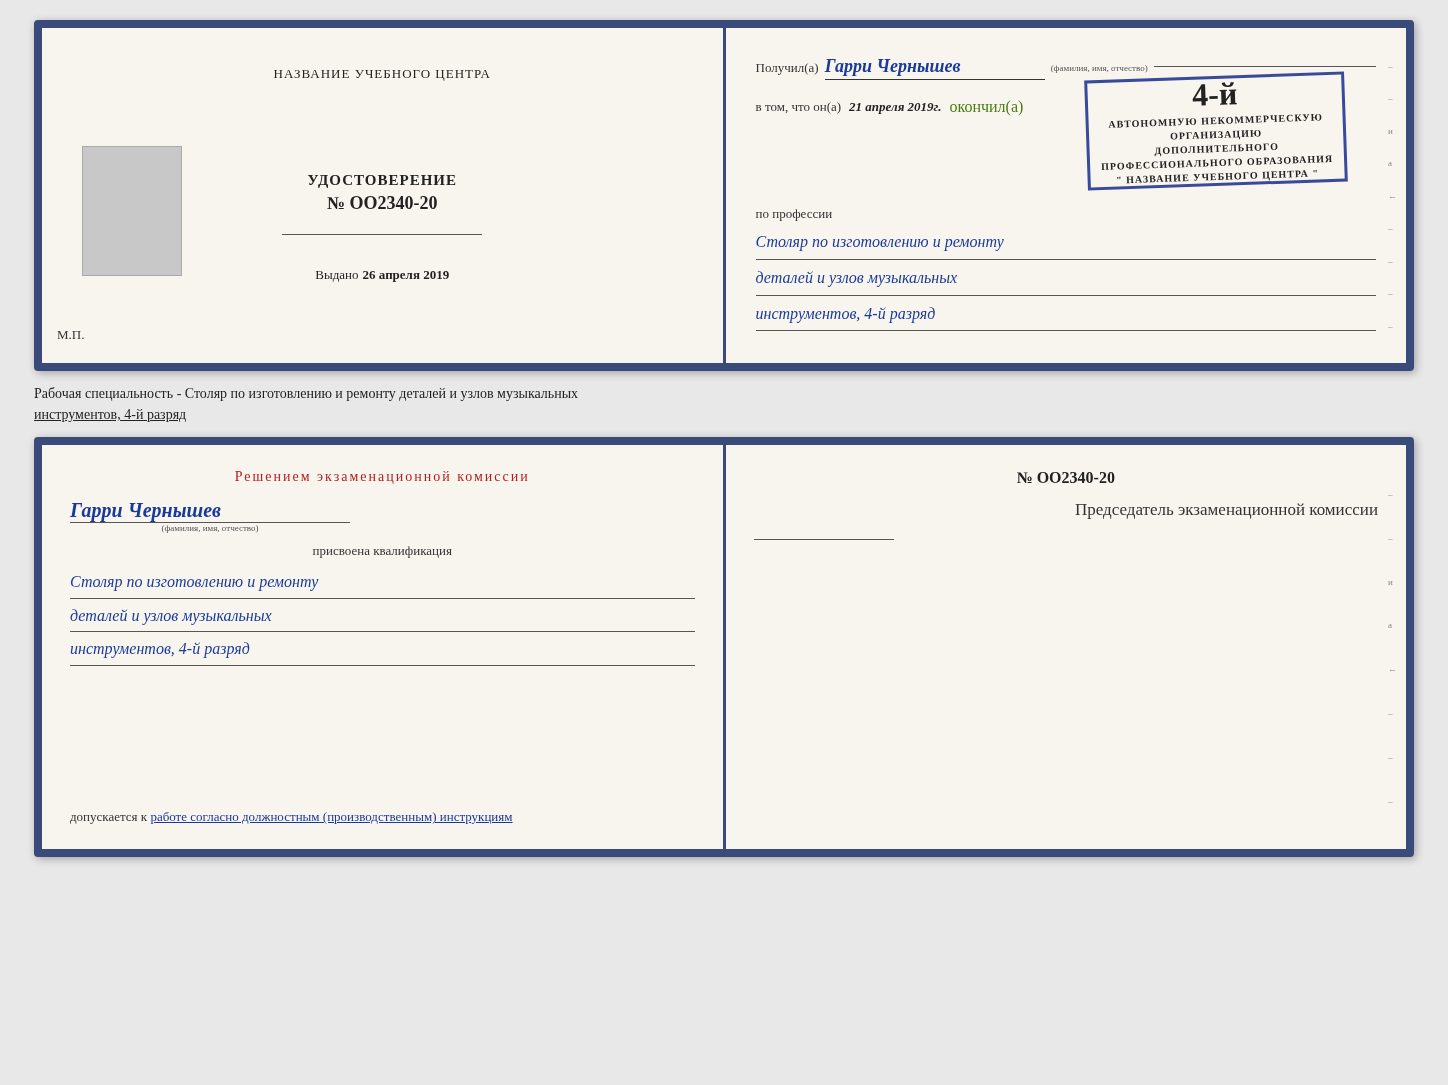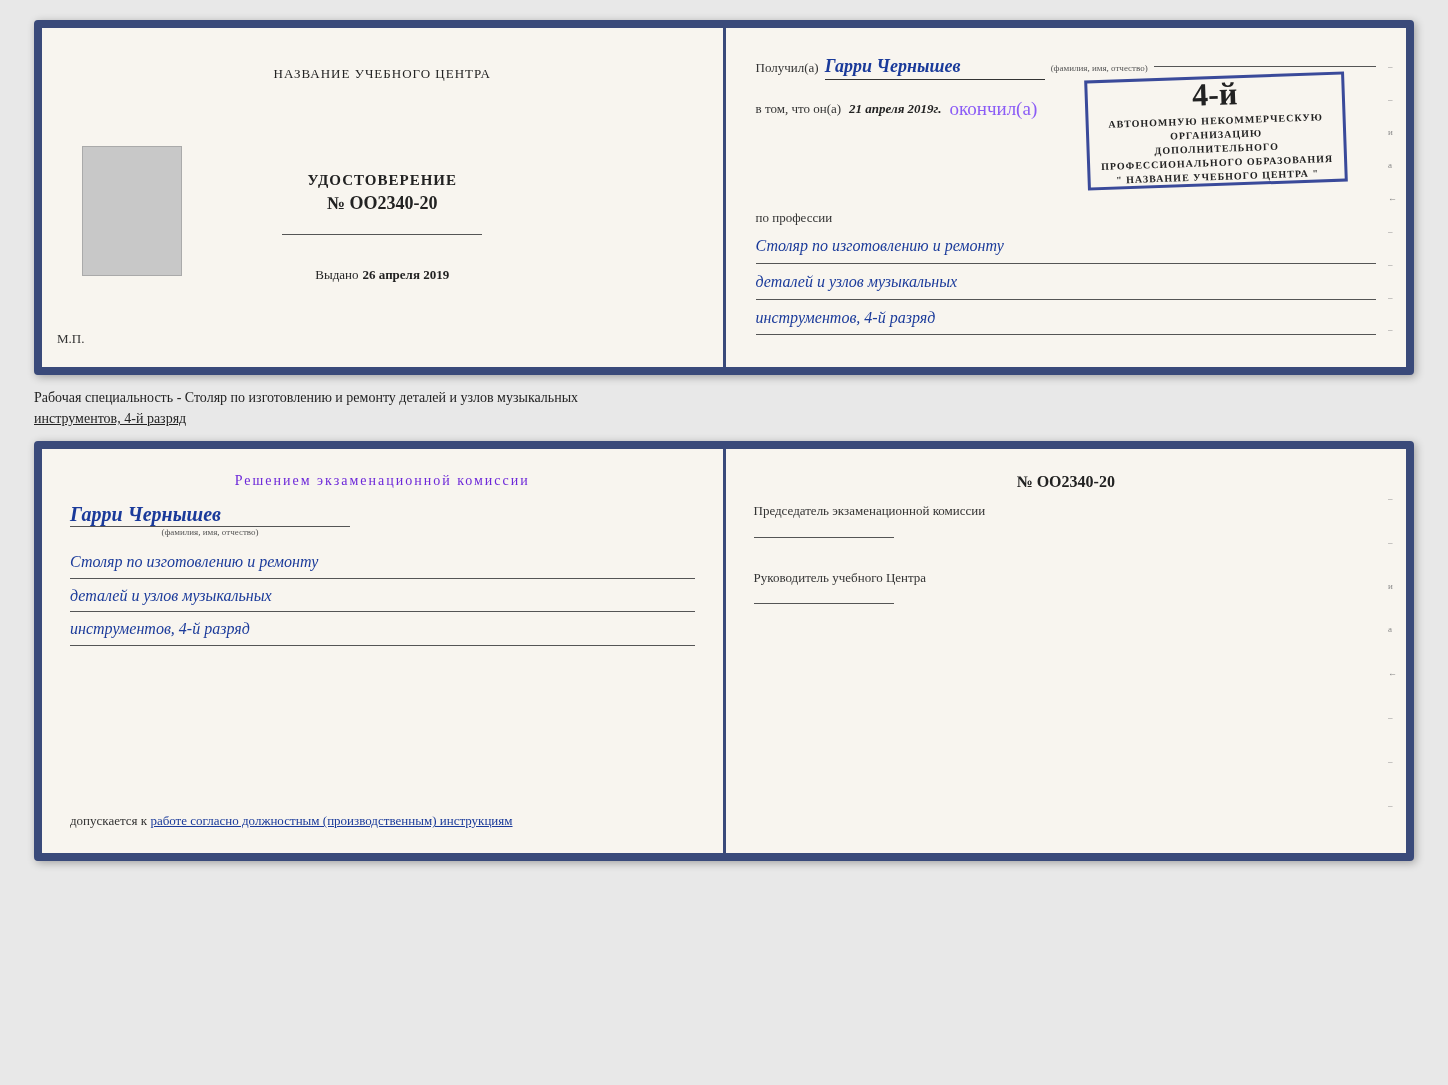--- a/index.html
+++ b/index.html
@@ -178,22 +178,22 @@
     }
 
     .vtom-date {
       font-style: italic;
       font-weight: bold;
       color: #222;
       font-size: 13px;
     }
 
     .okonchil {
-      font-size: 19px;
-      color: #8b5cf6;
+      font-size: 16px;
+      color: #4d7c0f;
     }
 
     .stamp-overlay {
       position: absolute;
       top: 20px;
       right: 30px;
       width: 260px;
       height: 110px;
       border: 3px solid #3a4a9a;
       display: flex;
@@ -276,21 +276,21 @@
     .doc2-right {
       flex: 1;
       padding: 24px 28px;
       background: #f8f5ef;
       position: relative;
     }
 
     .resheniem-title {
       font-size: 14px;
       letter-spacing: 2px;
-      color: #6d28d9;
+      color: #b91c1c;
       text-align: center;
       margin-bottom: 14px;
     }
 
     .name-block-2 {
       display: flex;
       flex-direction: column;
       align-items: flex-start;
       margin-bottom: 10px;
     }
@@ -364,24 +364,25 @@
       margin-bottom: 10px;
     }
 
     .ot-date {
       font-size: 13px;
       color: #333;
       margin-bottom: 20px;
     }
 
     .predsedatel-block {
-      font-size: 13px;
+      font-size: 17px;
       color: #333;
       margin-bottom: 30px;
       line-height: 1.5;
+      text-align: right;
     }
 
     .rukovoditel-block {
       font-size: 13px;
       color: #333;
       line-height: 1.5;
     }
 
     .sign-line {
       border-top: 1px solid #555;
@@ -496,20 +497,21 @@
   <div class="doc2-left">
 
     <div class="resheniem-title">Решением  экзаменационной  комиссии</div>
 
     <div class="name-block-2">
       <span class="name-handwritten">Гарри Чернышев</span>
       <div class="name-underline-full"></div>
       <span class="fio-small">(фамилия, имя, отчество)</span>
     </div>
 
+    <div class="prisvoyena-text">присвоена квалификация</div>
 
     <div class="qualification-lines">
       <span class="qual-line">Столяр по изготовлению и ремонту</span>
       <span class="qual-line">деталей и узлов музыкальных</span>
       <span class="qual-line">инструментов, 4-й разряд</span>
     </div>
 
     <div class="dopuskaetsya-block">
       <span>допускается к</span>
       <span class="dopusk-italic">работе согласно должностным (производственным) инструкциям</span>
@@ -521,24 +523,20 @@
 
 
     <div class="protocol-number">№ OO2340-20</div>
 
 
     <div class="predsedatel-block">
       <span>Председатель экзаменационной комиссии</span>
       <div class="sign-line"></div>
     </div>
 
-    <div class="rukovoditel-block">
-      <span>Руководитель учебного Центра</span>
-      <div class="sign-line"></div>
-    </div>
 
     <div class="right-edge-lines">
       <span style="font-size:9px; color:#888;">–</span>
       <span style="font-size:9px; color:#888;">–</span>
       <span style="font-size:9px; color:#888;">и</span>
       <span style="font-size:9px; color:#888;">а</span>
       <span style="font-size:9px; color:#888;">←</span>
       <span style="font-size:9px; color:#888;">–</span>
       <span style="font-size:9px; color:#888;">–</span>
       <span style="font-size:9px; color:#888;">–</span>

